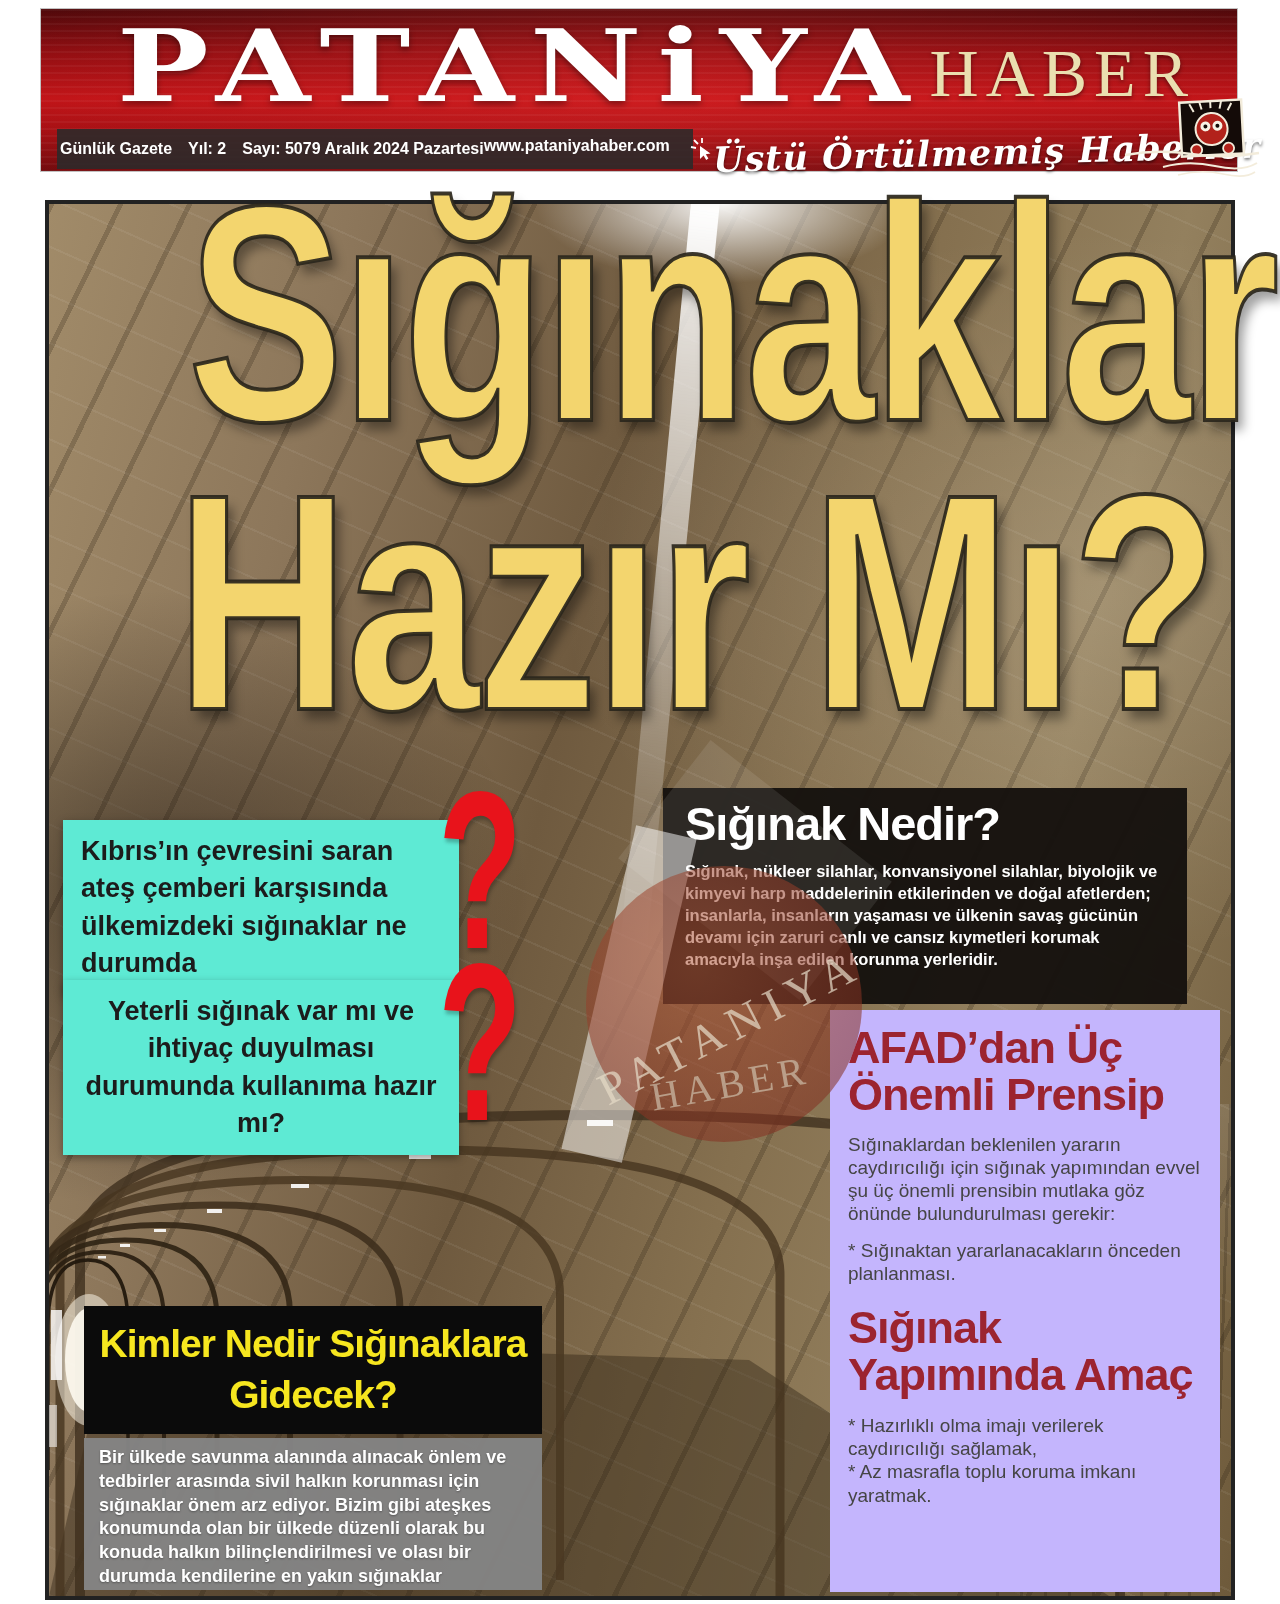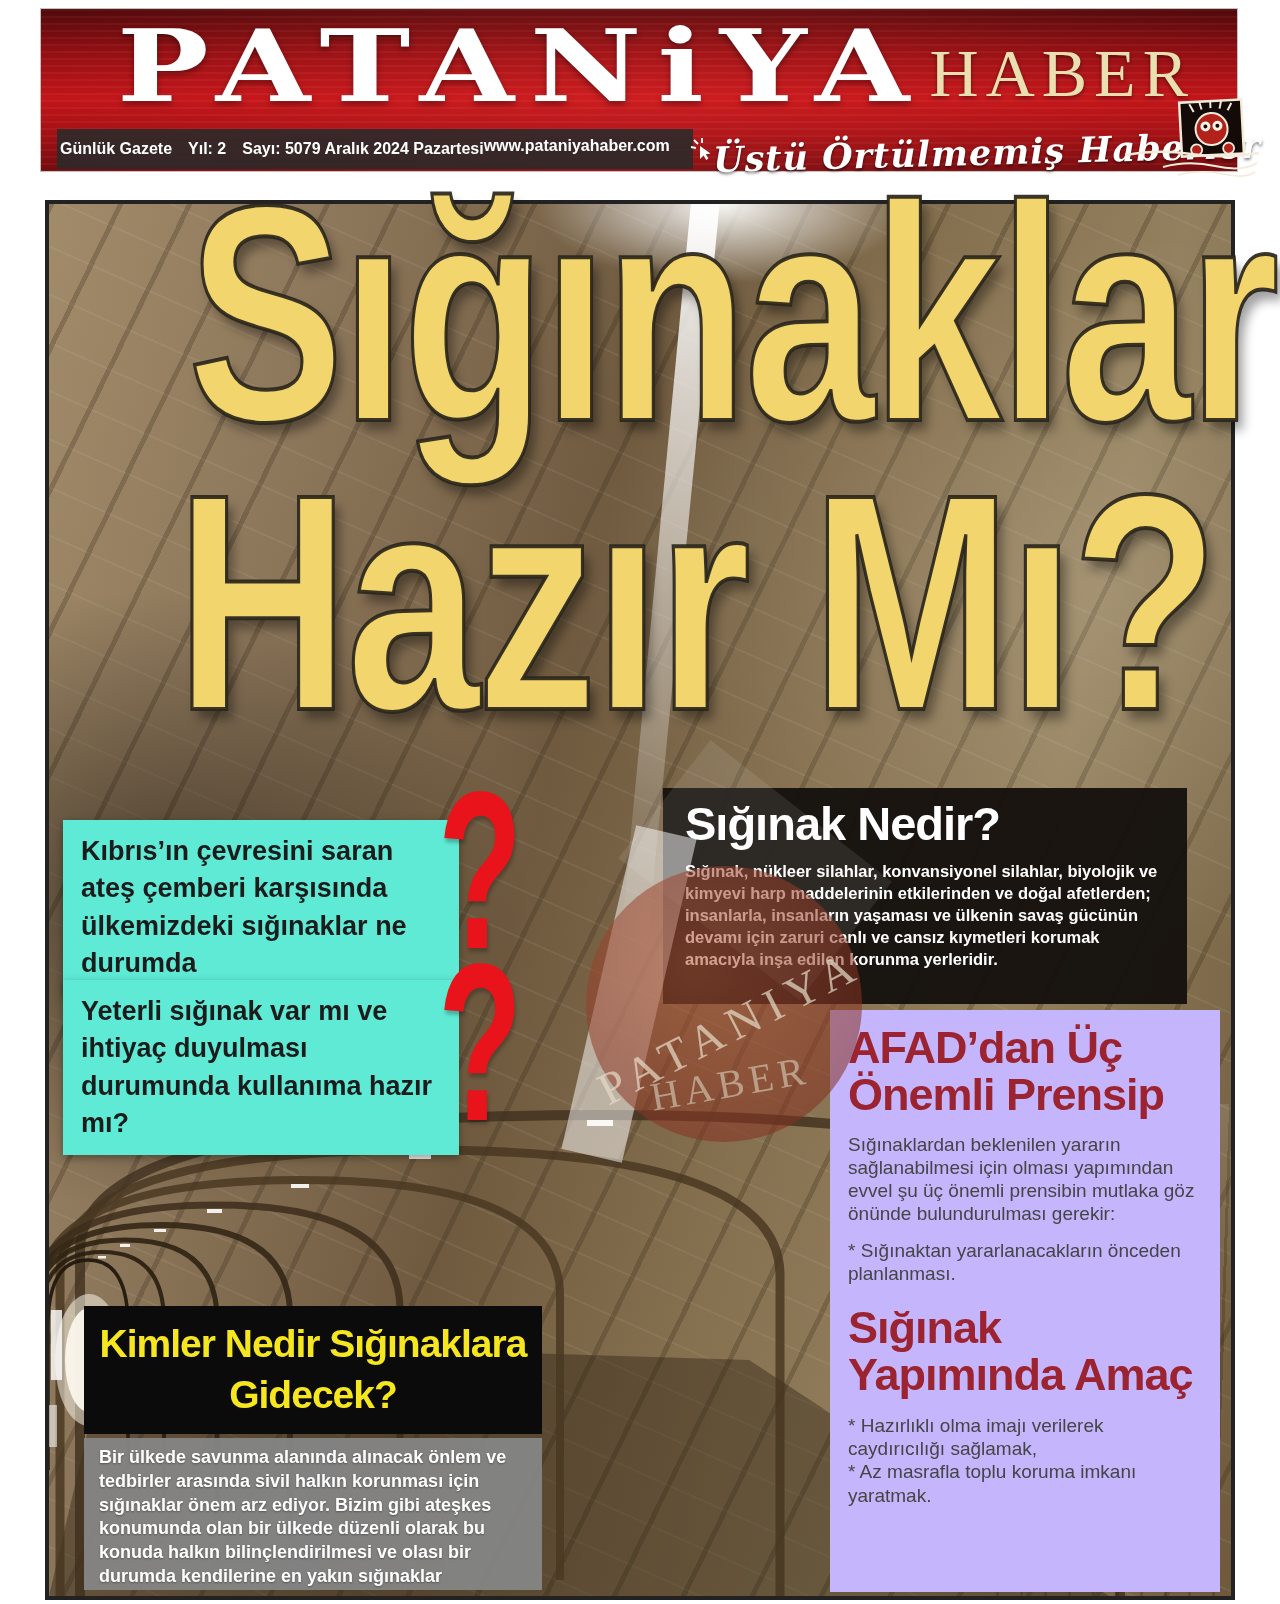--- a/index.html
+++ b/index.html
@@ -81,21 +81,21 @@
   .hl1 { top:163px; font-size:308px; transform:scaleX(.76); }
   .hl2 { top:452px; font-size:308px; transform:scaleX(.78); }
 
   
   .qbox {
     position:absolute; left:63px; width:396px; background:#5eead4;
     padding:13px 18px; color:#1c1c1c; font-weight:700; font-size:27px; line-height:1.38;
     z-index:5; box-shadow:0 3px 8px rgba(0,0,0,.35);
   }
   .qbox1 { top:820px; min-height:142px; }
-  .qbox2 { top:980px; min-height:138px; }
+  .qbox2 { top:980px; min-height:138px;text-align:center; }
   .qmark {
     position:absolute; font-weight:700; font-size:230px; line-height:1; color:#e8131b;
     transform:scale(.6,.98); transform-origin:top left; z-index:6;
     text-shadow:2px 4px 5px rgba(0,0,0,.25);
   }
   .qmark1 { left:438px; top:758px; }
   .qmark2 { left:438px; top:930px; }
 
   
   .nedir {
@@ -243,21 +243,21 @@
   </div>
   <div class="qmark qmark2">?</div>
 
   <section class="nedir">
     <h2>Sığınak Nedir?</h2>
     <p>Sığınak, nükleer silahlar, konvansiyonel silahlar, biyolojik ve kimyevi harp maddelerinin etkilerinden ve doğal afetlerden; insanlarla, insanların yaşaması ve ülkenin savaş gücünün devamı için zaruri canlı ve cansız kıymetleri korumak amacıyla inşa edilen korunma yerleridir.</p>
   </section>
 
   <aside class="afad">
     <h2>AFAD’dan Üç Önemli Prensip</h2>
-    <p class="intro">Sığınaklardan beklenilen yararın sağlanabilmesi için olması yapımından evvel şu üç önemli prensibin mutlaka göz önünde bulundurulması gerekir:</p>
+    <p class="intro">Sığınaklardan beklenilen yararın caydırıcılığı için sığınak yapımından evvel şu üç önemli prensibin mutlaka göz önünde bulundurulması gerekir:</p>
     <p>* Sığınaktan yararlanacakların önceden planlanması.</p>
     <h2 class="amac-title">Sığınak Yapımında Amaç</h2>
     <p>* Hazırlıklı olma imajı verilerek caydırıcılığı sağlamak,</p>
     <p>* Az masrafla toplu koruma imkanı yaratmak.</p>
   </aside>
 
   <section class="kimler">
     <h2>Kimler Nedir Sığınaklara Gidecek?</h2>
   </section>
   <section class="kimler-body">

